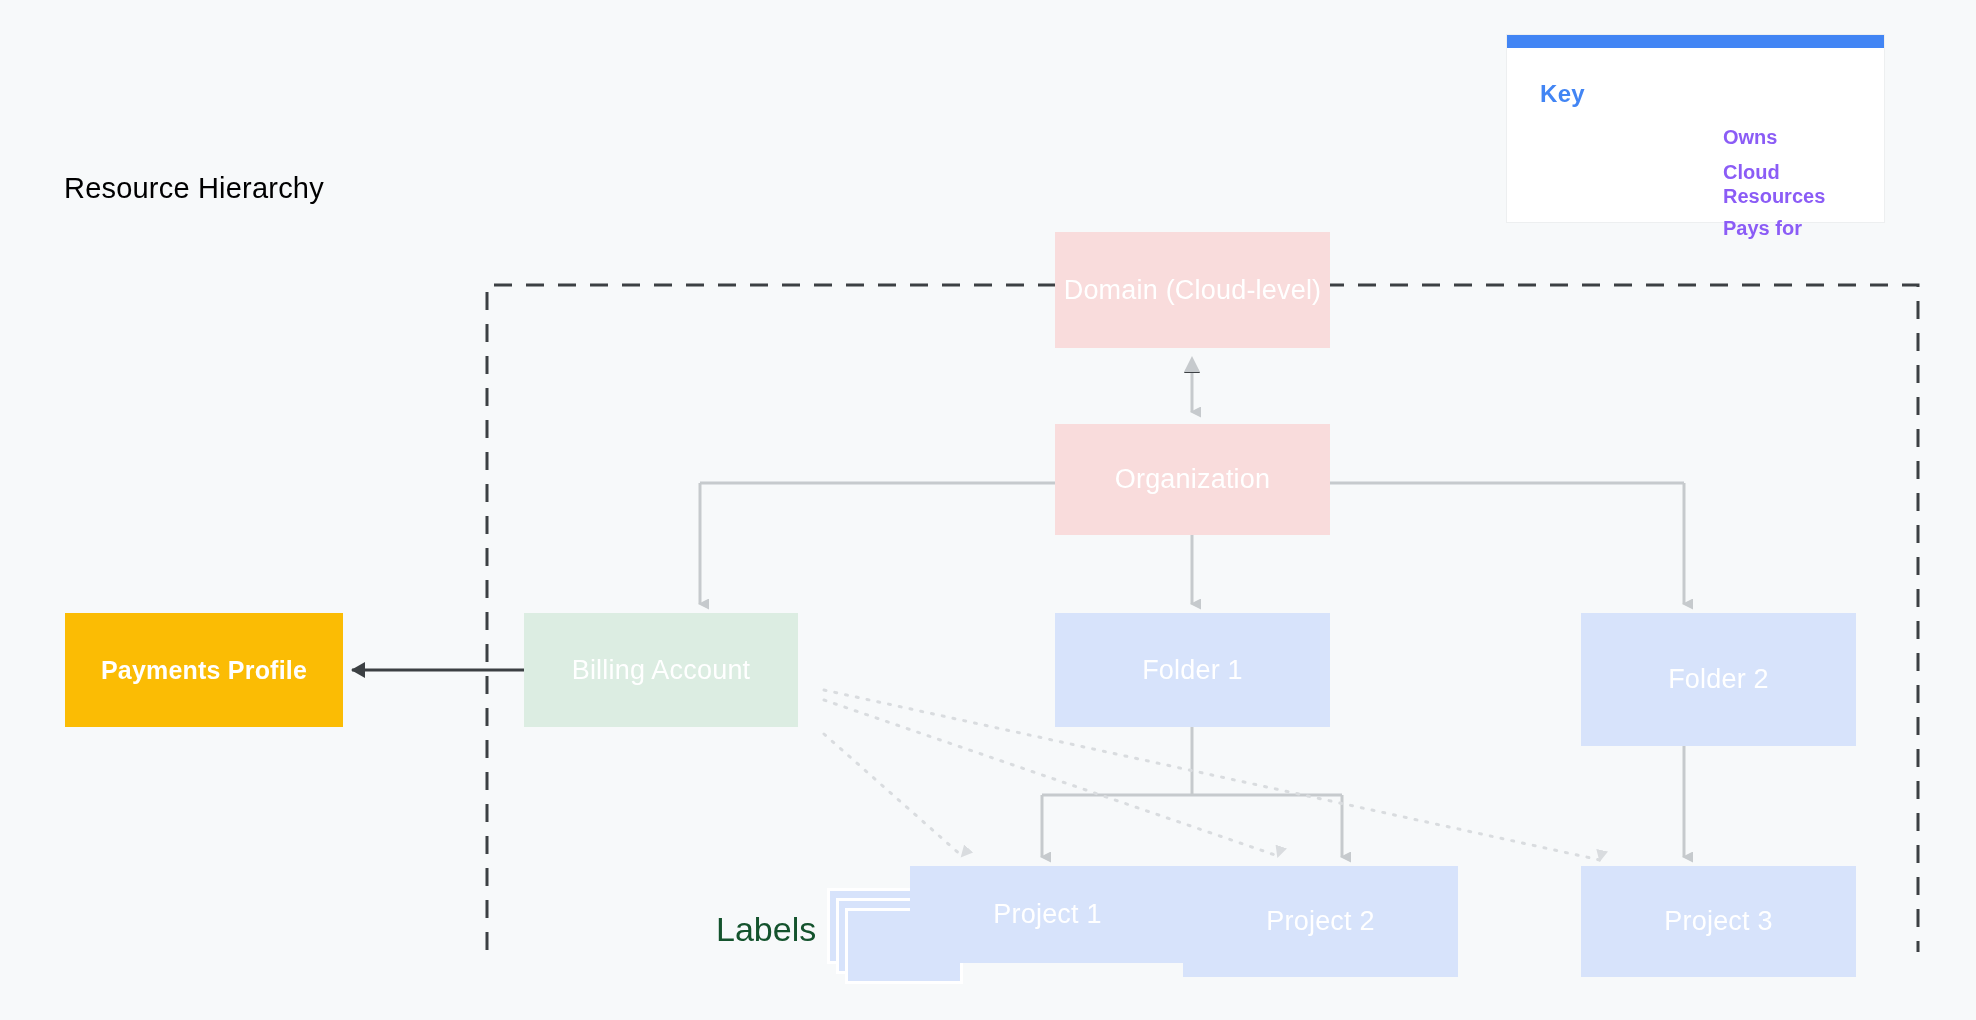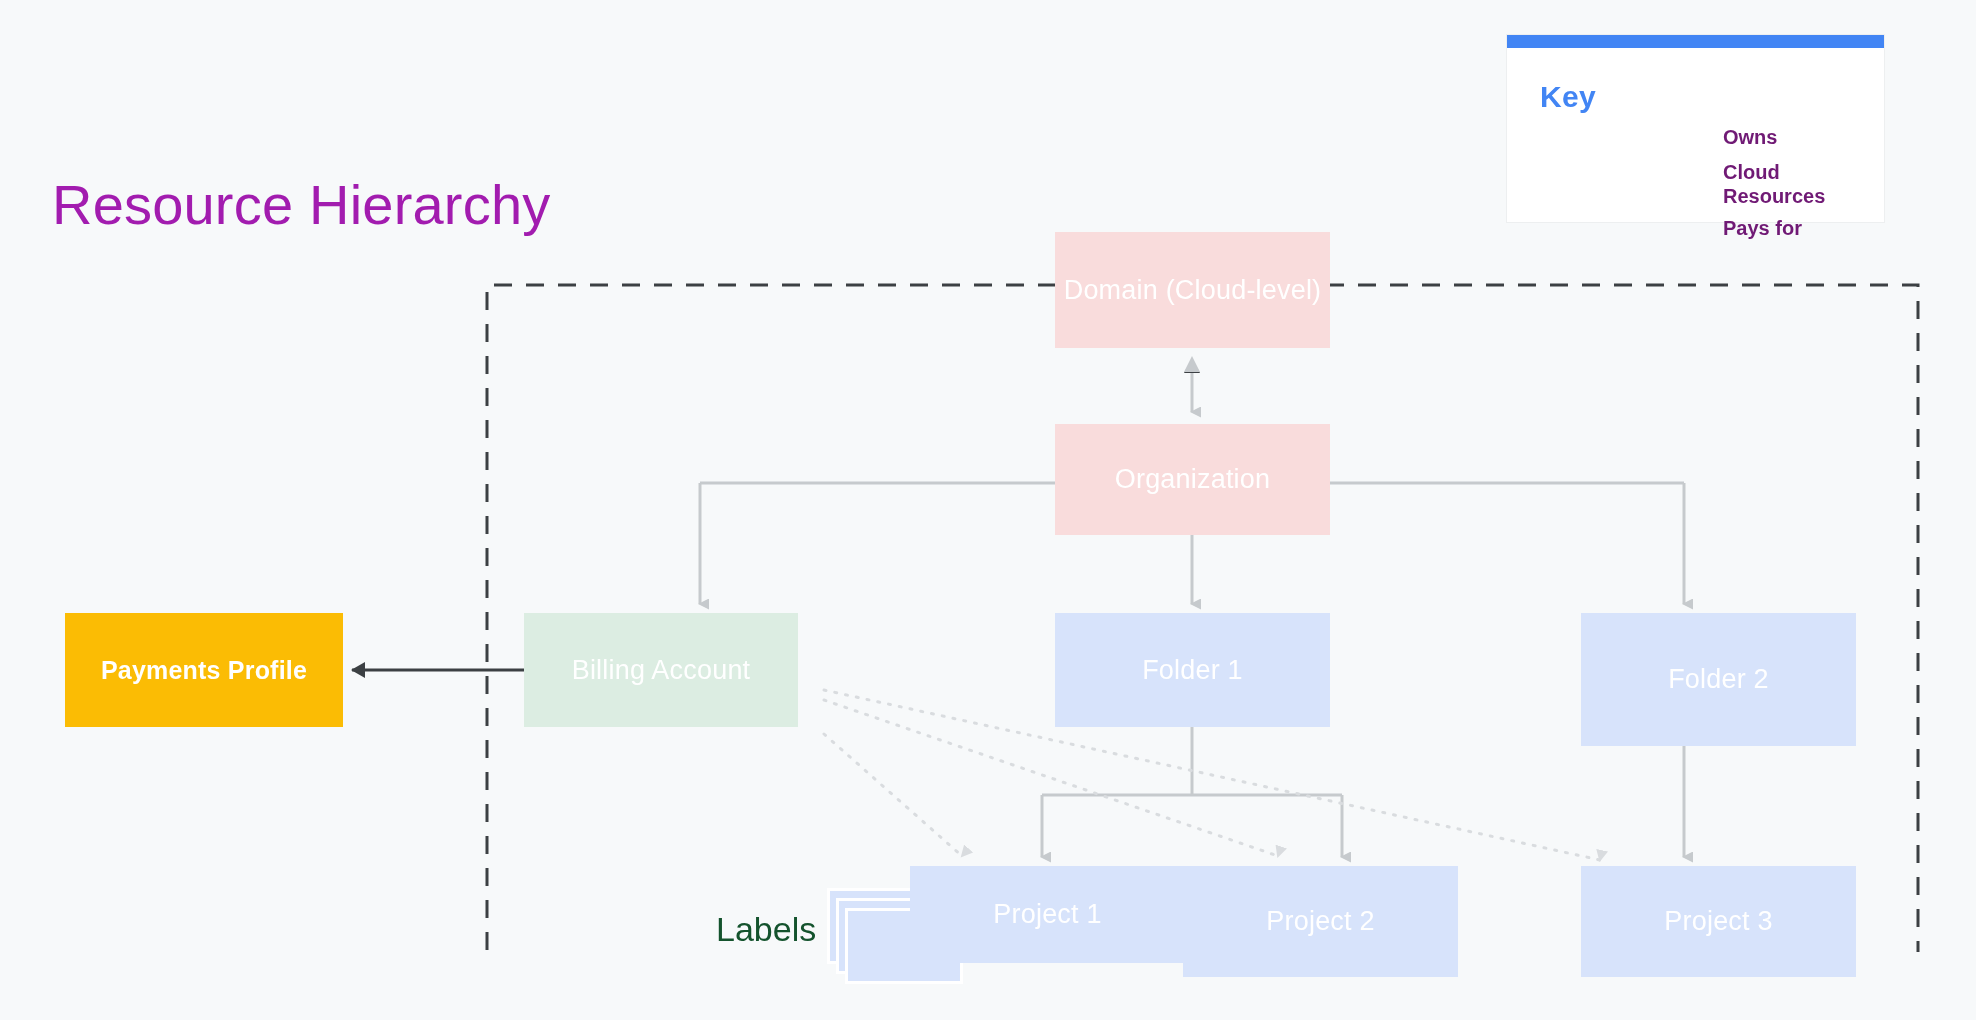--- a/index.html
+++ b/index.html
@@ -11,22 +11,22 @@
     overflow:hidden;
     position:relative;
   }
   #stage{position:absolute;left:0;top:0;width:1976px;height:1020px;}
 
   
   #wires{position:absolute;left:0;top:0;width:1976px;height:1020px;pointer-events:none;}
 
   
   .diagram-title{
-    position:absolute;left:52px;top:172px;
-    font-size:56px;font-weight:400;color:#a21caf;
+    position:absolute;left:64px;top:172px;
+    font-size:29px;font-weight:400;color:#000000;
     letter-spacing:.2px;white-space:nowrap;
   }
 
   
   .node{
     position:absolute;
     display:flex;align-items:center;justify-content:center;
     color:#FFFFFF;font-size:27px;font-weight:400;
     letter-spacing:.2px;text-align:center;line-height:1.2;
     box-sizing:border-box;
@@ -51,36 +51,36 @@
 
   
   .key-box{
     position:absolute;left:1507px;top:35px;width:377px;height:187px;
     background:#FFFFFF;box-sizing:border-box;
     box-shadow:0 0 0 1px rgba(0,0,0,0.04);
   }
   .key-bar{position:absolute;left:0;top:0;width:377px;height:13px;background:#4285F4;}
   .key-title{
     position:absolute;left:33px;top:45px;
-    font-size:30px;font-weight:bold;color:#4285F4;letter-spacing:.3px;
+    font-size:24px;font-weight:bold;color:#4285F4;letter-spacing:.3px;
   }
   .key-rows{position:absolute;left:33px;top:92px;width:320px;}
   .key-row{position:relative;height:35px;}
   .key-row .swatch{
     position:absolute;left:0;top:10px;width:140px;height:0;
   }
   .key-row .swatch hr{
     margin:0;border:none;border-top-width:3px;border-top-color:#3C4043;
   }
   .sw-solid  hr{border-top-style:solid;}
   .sw-dotted hr{border-top-style:dotted;}
   .sw-dashed hr{border-top-style:dashed;}
   .key-row .ktext{
     position:absolute;left:183px;top:-2px;
-    font-size:20px;font-weight:bold;color:#701a75;line-height:1.22;
+    font-size:20px;font-weight:bold;color:#8b5cf6;line-height:1.22;
     width:140px;
   }
   .key-row.tall{height:56px;}
 </style>
 </head>
 <body>
 
 <div id="stage">
 
   <svg id="wires" viewBox="0 0 1976 1020" width="1976" height="1020" xmlns="http://www.w3.org/2000/svg">

